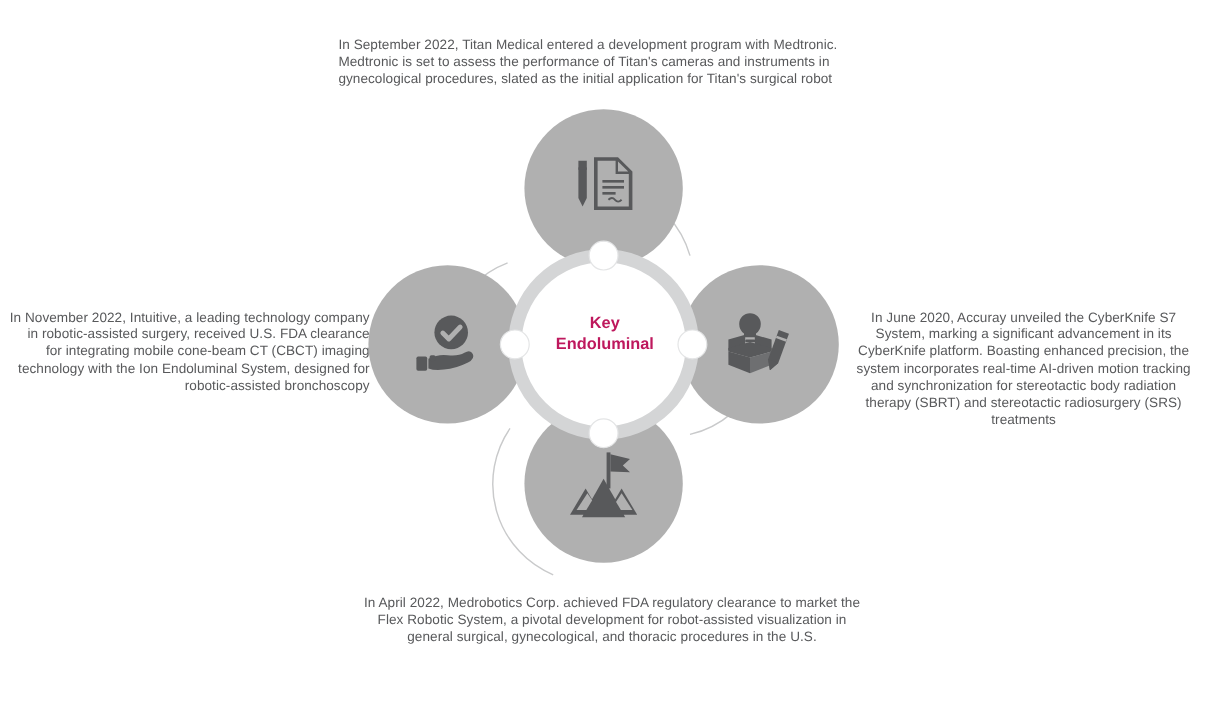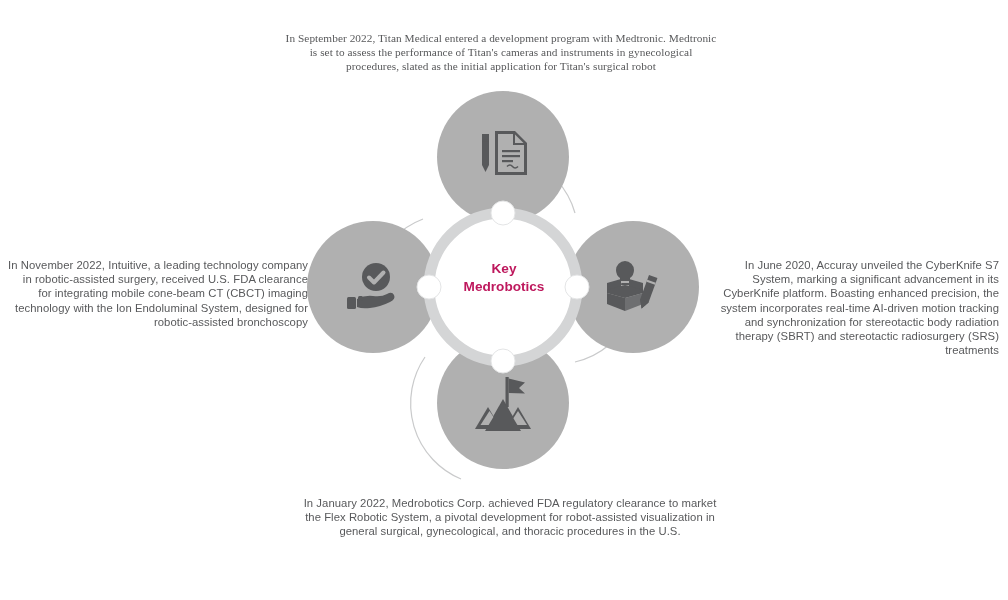--- a/index.html
+++ b/index.html
@@ -29,36 +29,34 @@
     font-size: 11.3px;
     line-height: 14.2px;
     font-family: "Liberation Sans", sans-serif;
     letter-spacing: 0.05px;
   }
 
   #desc-top {
     left: 282px;
     top: 31px;
     width: 438px;
-    text-align: center;
-    font-family: Liberation Serif, serif;
   }
 
   #desc-left {
     left: 8px;
     top: 258px;
     width: 300px;
     text-align: right;
   }
 
   #desc-right {
     left: 707px;
     top: 258px;
     width: 292px;
-    text-align: right;
+    text-align: center;
   }
 
   #desc-bottom {
     left: 300px;
     top: 496px;
     width: 420px;
     text-align: center;
   }
 
   
@@ -100,21 +98,21 @@
 <body>
 
 <div id="page">
 
   <div class="desc" id="desc-top">In September 2022, Titan Medical entered a development program with Medtronic. Medtronic is set to assess the performance of Titan's cameras and instruments in gynecological procedures, slated as the initial application for Titan's surgical robot</div>
 
   <div class="desc" id="desc-left">In November 2022, Intuitive, a leading technology company in robotic-assisted surgery, received U.S. FDA clearance for integrating mobile cone-beam CT (CBCT) imaging technology with the Ion Endoluminal System, designed for robotic-assisted bronchoscopy</div>
 
   <div class="desc" id="desc-right">In June 2020, Accuray unveiled the CyberKnife S7 System, marking a significant advancement in its CyberKnife platform. Boasting enhanced precision, the system incorporates real-time AI-driven motion tracking and synchronization for stereotactic body radiation therapy (SBRT) and stereotactic radiosurgery (SRS) treatments</div>
 
-  <div class="desc" id="desc-bottom">In January 2022, Medrobotics Corp. achieved FDA regulatory clearance to market the Flex Robotic System, a pivotal development for robot-assisted visualization in general surgical, gynecological, and thoracic procedures in the U.S.</div>
+  <div class="desc" id="desc-bottom">In April 2022, Medrobotics Corp. achieved FDA regulatory clearance to market the Flex Robotic System, a pivotal development for robot-assisted visualization in general surgical, gynecological, and thoracic procedures in the U.S.</div>
 
   <div id="diagram">
     <svg width="400" height="400" viewBox="0 0 400 400" xmlns="http://www.w3.org/2000/svg">
 
       <g fill="none" stroke="#c9cacb" stroke-width="1.2">
         <path d="M 140 86 A 82 82 0 0 1 272 126"></path>
         <path d="M 86 261 A 82 82 0 0 1 120 132"></path>
         <path d="M 272 275 A 82 82 0 0 0 314 140"></path>
         <path d="M 122 270 A 82 82 0 0 0 158 392"></path>
       </g>
@@ -191,21 +189,21 @@
         <path d="M43 34 L52 48 L34 48 Z" fill="#b0b0b0"></path>
 
         <path d="M28 24 L46 54 L10 54 Z"></path>
       </g>
 
     </svg>
   </div>
 
   <div class="center-label">
     <div>Key</div>
-    <div>Medrobotics</div>
+    <div>Endoluminal</div>
   </div>
 
   <div id="footer">
     
     
     
   </div>
 
 </div>
 

